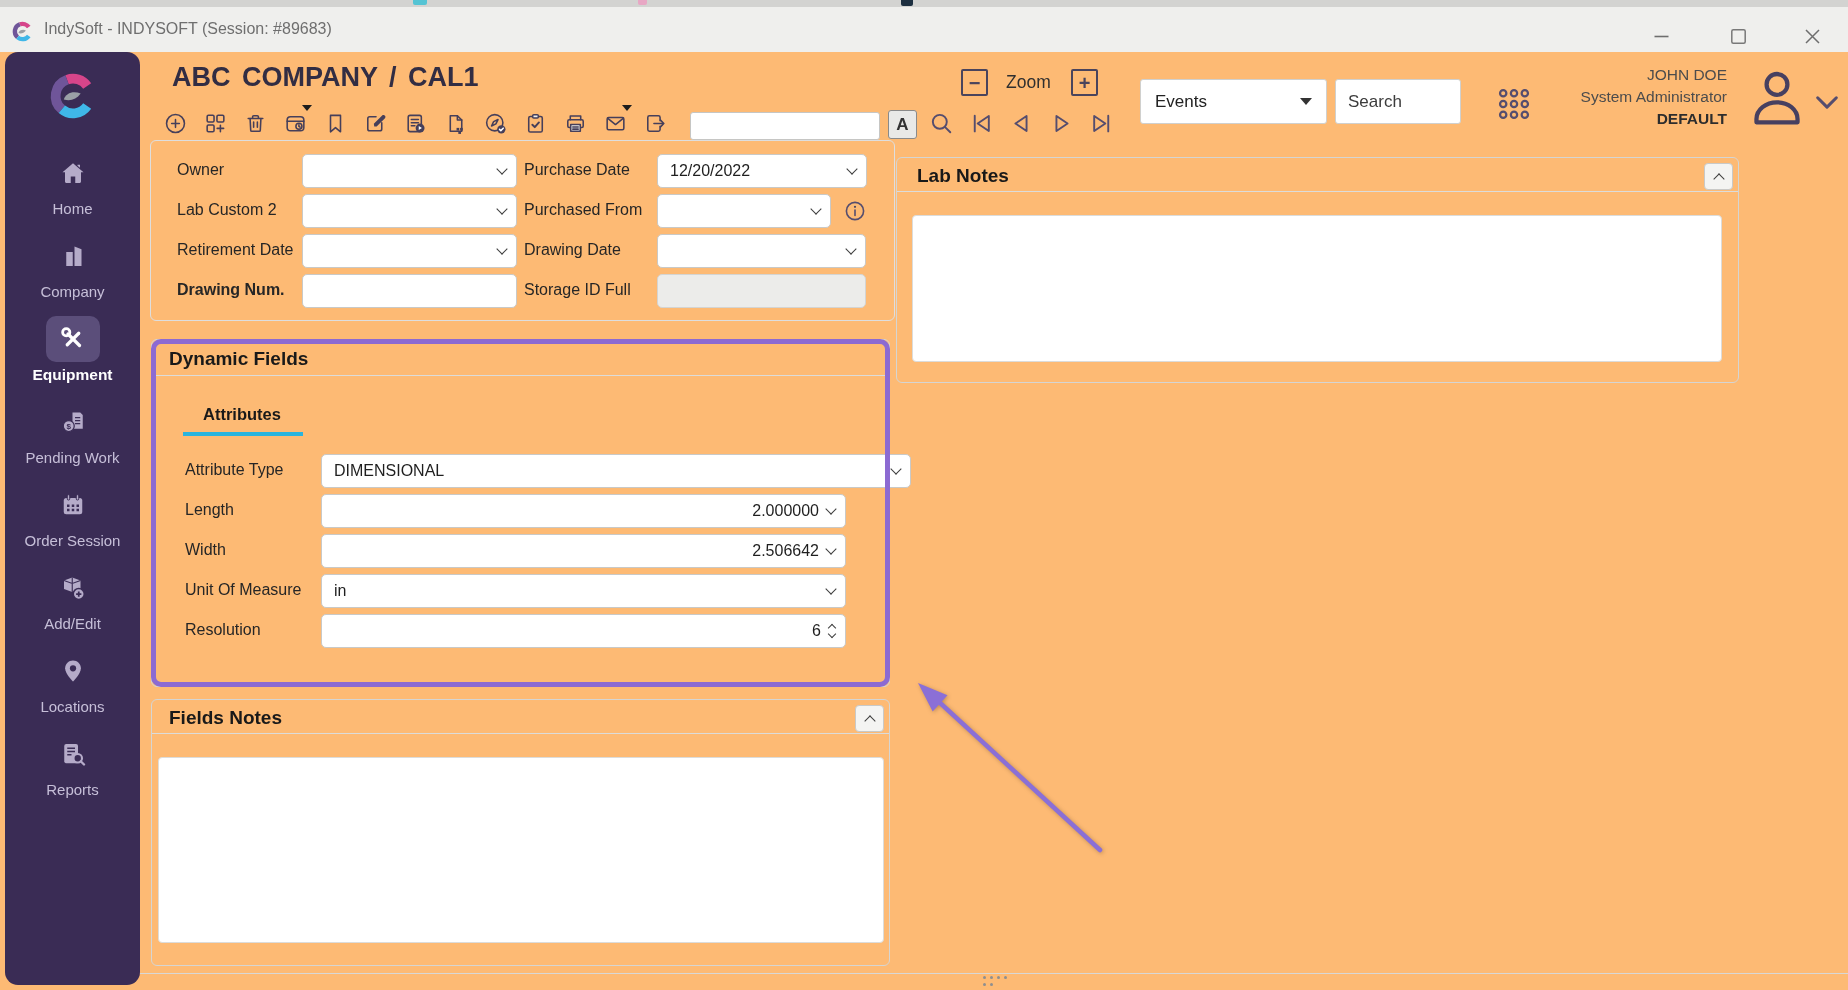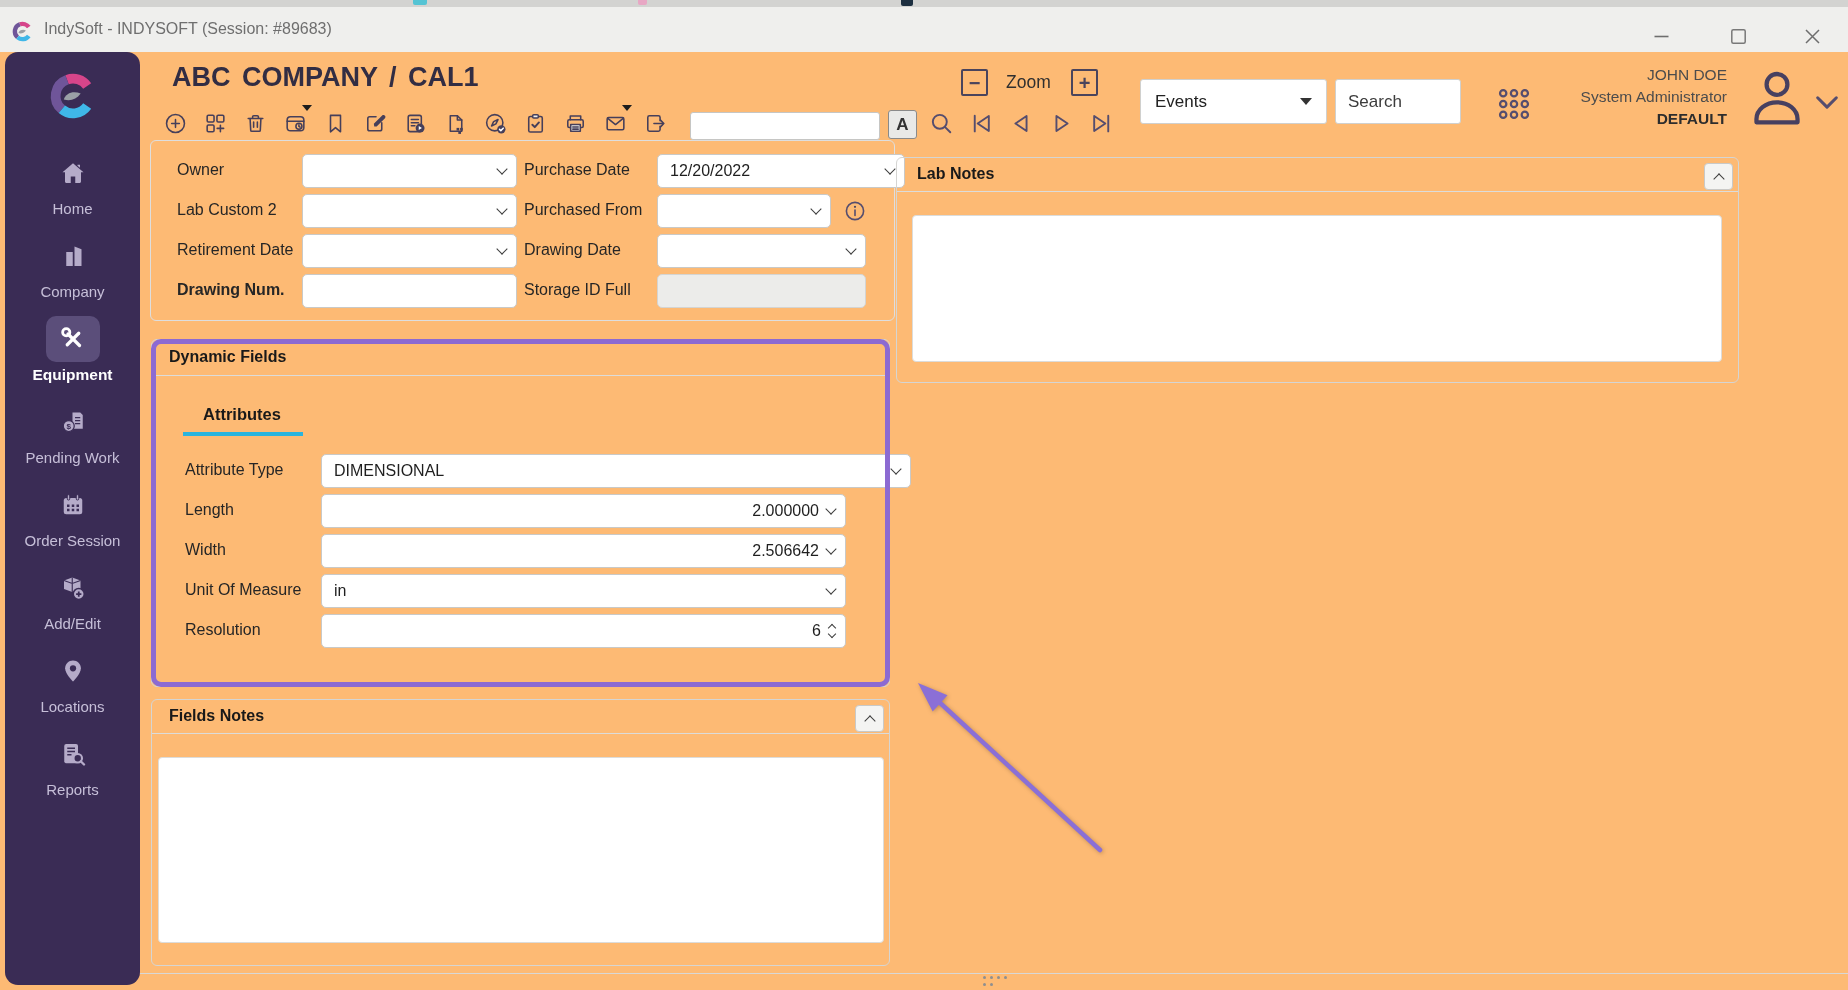--- a/index.html
+++ b/index.html
@@ -45,21 +45,21 @@
   .events-select { position:absolute; left:1140px; top:79px; width:187px; height:45px; background:#fff; border:1px solid #d0d0ce; border-radius:3px; display:flex; align-items:center; padding:0 14px; font-size:17px; color:#222; cursor:pointer; }
   .events-caret { margin-left:auto; width:0; height:0; border-left:6px solid transparent; border-right:6px solid transparent; border-top:7px solid #333; }
   .hdr-search { position:absolute; left:1335px; top:79px; width:126px; height:45px; background:#fff; border:1px solid #d0d0ce; border-radius:3px; padding:0 12px; font-size:17px; color:#333; }
   .hdr-search::placeholder { color:#3c3c3c; opacity:1; }
 
   .user-block { position:absolute; right:121px; top:64px; text-align:right; font-size:15.5px; color:#4c4c4c; line-height:22px; }
   .user-profile { font-weight:700; color:#2d2d2d; }
 
   
   .panel { position:absolute; border:1px solid #d5d5d3; border-radius:6px; }
-  .panel-title { position:absolute; font-size:16px; font-weight:700; color:#191919; }
+  .panel-title { position:absolute; font-size:19px; font-weight:700; color:#191919; }
   .divider { position:absolute; height:1px; background:#dcdcda; }
   .collapse-btn { position:absolute; width:29px; height:27px; background:#f4f4f2; border:1px solid #c9c9c7; border-radius:4px; display:flex; align-items:center; justify-content:center; cursor:pointer; }
   .chev-up { width:8px; height:8px; border-right:1.8px solid #3d3d3d; border-bottom:1.8px solid #3d3d3d; transform:rotate(225deg); margin-top:4px; }
 
   
   .flabel { position:absolute; font-size:16px; color:#262626; white-space:nowrap; }
   .sel { position:absolute; height:34px; background:#fff; border:1px solid #c9c9c7; border-radius:5px; display:flex; align-items:center; padding:0 10px 0 12px; cursor:pointer; }
   .sel .val { flex:1; font-size:16px; color:#1f1f1f; white-space:nowrap; overflow:hidden; }
   .sel.right .val { text-align:right; padding-right:8px; }
   .cv-down { width:8px; height:8px; border-right:1.7px solid #3d3d3d; border-bottom:1.7px solid #3d3d3d; transform:rotate(45deg); margin-top:-4px; flex:0 0 auto; }
@@ -417,21 +417,21 @@
   </div>
   <span class="flabel" style="left:177px;top:241px;">Retirement Date</span>
   <div class="sel" style="left:302px;top:234px;width:215px;">
     <span class="val"></span>
       <span class="cv-down"></span>
   </div>
   <span class="flabel" style="left:177px;top:281px;font-weight:bold;">Drawing Num.</span>
   <input class="txt" style="left: 302px; top: 274px; width: 215px;" value="">
 
   <span class="flabel" style="left:524px;top:161px;">Purchase Date</span>
-  <div class="sel" style="left:657px;top:154px;width:248px;">
+  <div class="sel" style="left:657px;top:154px;width:210px;">
     <span class="val">12/20/2022</span>
       <span class="cv-down"></span>
   </div>
   <span class="flabel" style="left:524px;top:201px;">Purchased From</span>
   <div class="sel" style="left:657px;top:194px;width:174px;">
     <span class="val"></span>
       <span class="cv-down"></span>
   </div>
   <span class="icon-btn abs" style="left:843px;top:199px;">
     <svg width="24" height="24" viewBox="0 0 24 24" stroke="#4a4360" stroke-width="1.6" fill="none">

